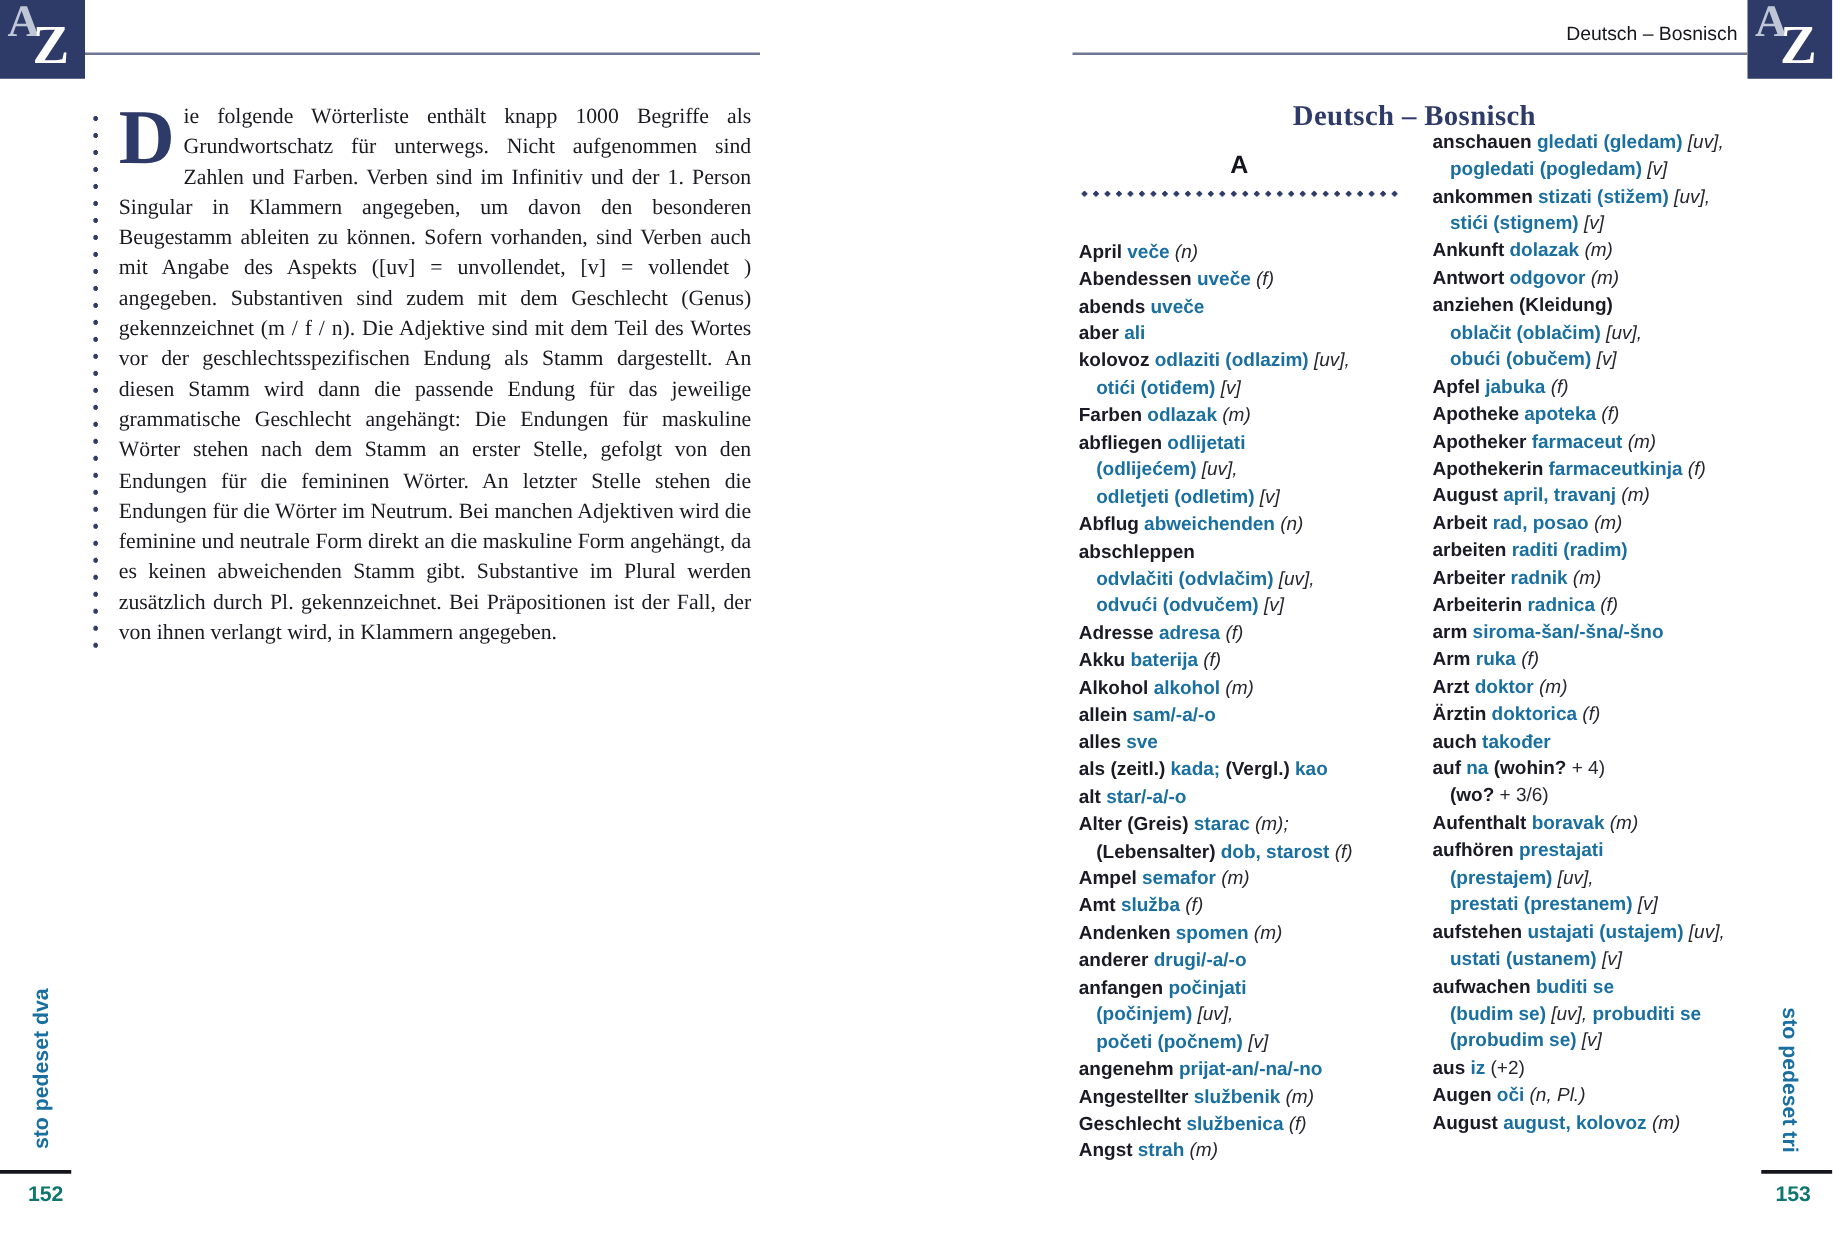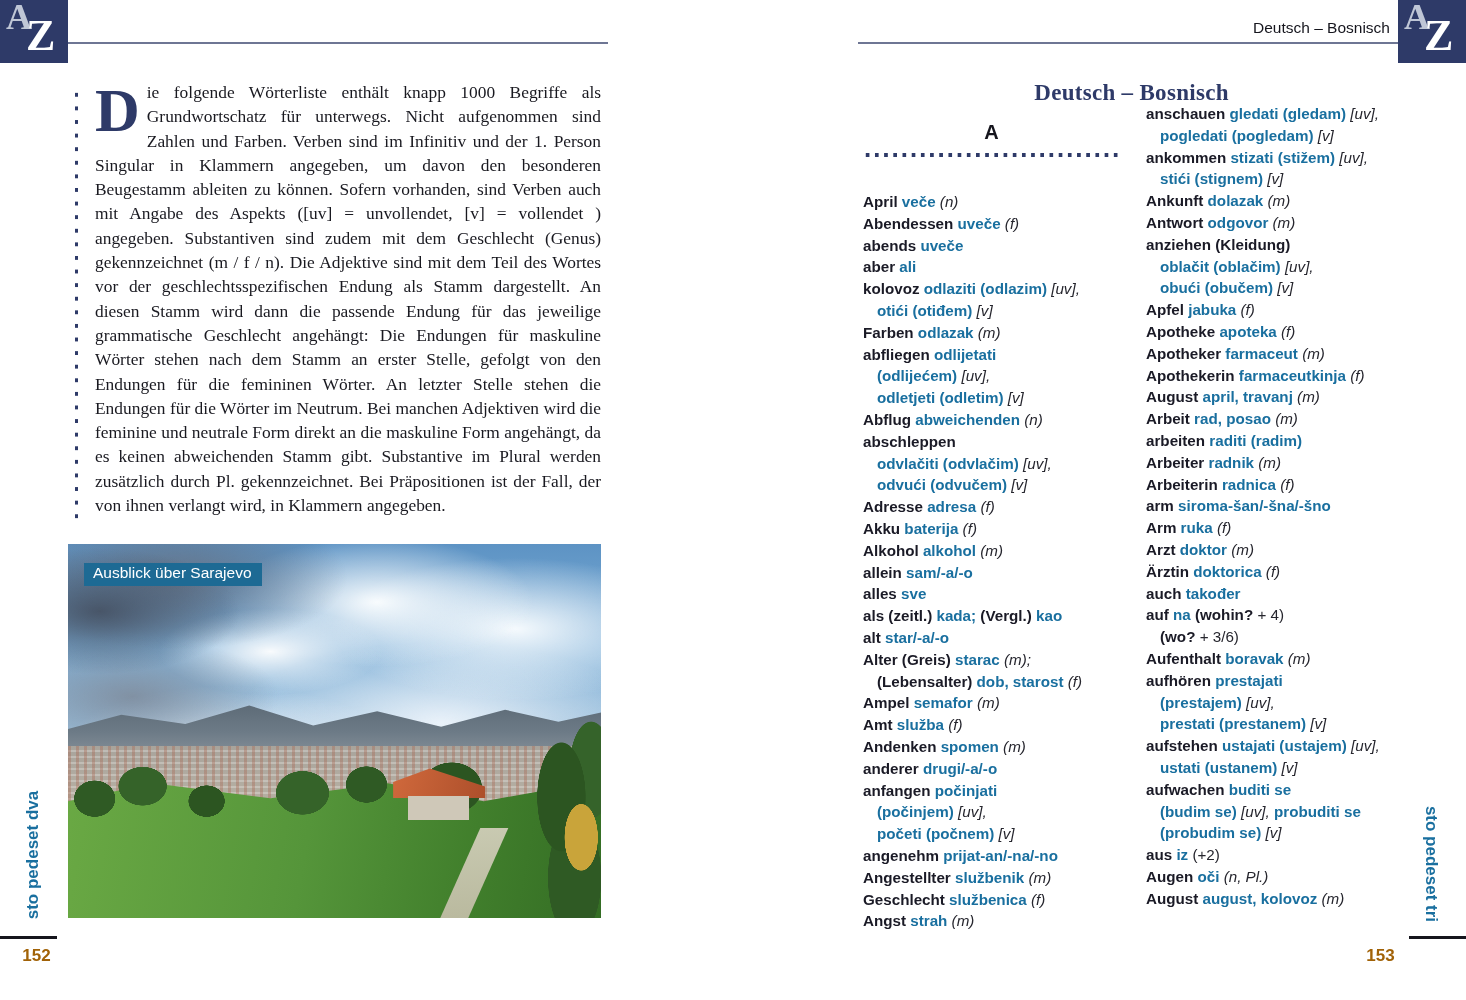--- a/index.html
+++ b/index.html
@@ -83,23 +83,23 @@
       radial-gradient(ellipse 44px 100px at 60% 85%, #2f5a24 60%, rgba(0,0,0,0) 61%);}
   .ph-caption{position:absolute;left:16px;top:19px;padding:1px 10px 4px 9px;
     background:var(--caption-bg);color:#fff;font-size:15.5px;white-space:nowrap;}
   
   .side-label{position:absolute;white-space:nowrap;font-weight:700;font-size:17px;color:var(--blue);}
   .side-label.left{left:33px;top:855px;transform:translate(-50%,-50%) rotate(-90deg);}
   .side-label.right{left:1431px;top:864px;transform:translate(-50%,-50%) rotate(90deg);}
   .pageno-rule{position:absolute;top:936px;height:3px;background:#15151d;}
   .pageno-rule.left{left:0;width:57px;}
   .pageno-rule.right{left:1409px;width:57px;}
-  .pageno{position:absolute;top:946px;width:57px;font-weight:700;font-size:17px;color:#a16207;text-align:center;}
+  .pageno{position:absolute;top:946px;width:57px;font-weight:700;font-size:17px;color:#0f766e;text-align:center;}
   .pageno.left{left:8px;}
-  .pageno.right{left:1352px;}
+  .pageno.right{left:1406px;}
   
   .page-title{position:absolute;left:863px;top:80px;width:537px;text-align:center;
     font-family:"Liberation Serif",serif;font-weight:700;font-size:23px;color:var(--navy);letter-spacing:.3px;}
   .section-letter{position:absolute;left:863px;top:121px;width:257px;text-align:center;
     font-weight:700;font-size:20px;color:#15151d;}
   .section-dots{position:absolute;left:863px;top:152px;width:257px;height:6px;
     background-image:radial-gradient(circle 2.2px at 50% 50%, var(--navy) 96%, rgba(0,0,0,0));
     background-size:9.2px 6px;background-repeat:repeat-x;}
   .dict-col{position:absolute;font-size:15.2px;line-height:21.8px;}
   .dict-col.c0{left:863px;top:191px;width:268px;}
@@ -125,34 +125,20 @@
     <span class="logo-z">Z</span>
   </div>
 
   <div class="head-rule left"></div>
   <div class="head-rule right"></div>
   <div class="running-head">Deutsch – Bosnisch</div>
 
   <div class="intro-dots"></div>
   <p class="intro"><span class="dropcap">D</span><span>ie folgende Wörterliste enthält knapp 1000  Begriffe als Grundwortschatz für unterwegs. Nicht aufgenommen sind Zahlen und Farben. Verben sind im Infinitiv und der 1. Person Singular in Klammern angegeben, um davon den besonderen Beugestamm ableiten zu können. Sofern vorhanden, sind Verben auch mit Angabe des Aspekts ([uv] = unvollendet, [v] = vollendet ) angegeben. Substantiven sind zudem mit dem Geschlecht (Genus) gekennzeichnet (m / f / n). Die Adjektive sind mit dem Teil des Wortes vor der geschlechtsspezifischen Endung als Stamm dargestellt. An diesen Stamm wird dann die passende Endung für das jeweilige grammatische Geschlecht angehängt: Die Endungen für maskuline Wörter stehen nach dem Stamm an erster Stelle, gefolgt von den Endungen für die femininen Wörter. An letzter Stelle stehen die Endungen für die Wörter im Neutrum. Bei manchen Adjektiven wird die feminine und neutrale Form direkt an die maskuline Form angehängt, da es keinen abweichenden Stamm gibt. Substantive im Plural werden zusätzlich durch Pl. gekennzeichnet. Bei Präpositionen ist der Fall, der von ihnen verlangt wird, in Klammern angegeben.</span></p>
 
-  <div class="photo">
-    <div class="ph-sky"></div>
-    <div class="ph-mtn"></div>
-    <div class="ph-city"></div>
-    <div class="ph-hill"></div>
-    <div class="ph-trees"></div>
-    <div class="ph-house">
-      <div class="ph-roof"></div>
-      <div class="ph-hbody"></div>
-    </div>
-    <div class="ph-path"></div>
-    <div class="ph-rtrees"></div>
-    <div class="ph-caption">Ausblick über Sarajevo</div>
-  </div>
 
   <div class="page-title">Deutsch – Bosnisch</div>
   <div class="section-letter">A</div>
   <div class="section-dots"></div>
   <div class="dict-col c0">
       <div class="dict-line"><span class="seg-de">April</span><span class="seg-bs"> veče</span><span class="seg-gram"> (n)</span></div>
       <div class="dict-line"><span class="seg-de">Abendessen</span><span class="seg-bs"> uveče</span><span class="seg-gram"> (f)</span></div>
       <div class="dict-line"><span class="seg-de">abends</span><span class="seg-bs"> uveče</span></div>
       <div class="dict-line"><span class="seg-de">aber</span><span class="seg-bs"> ali</span></div>
       <div class="dict-line"><span class="seg-de">kolovoz</span><span class="seg-bs"> odlaziti (odlazim)</span><span class="seg-gram"> [uv],</span></div>

